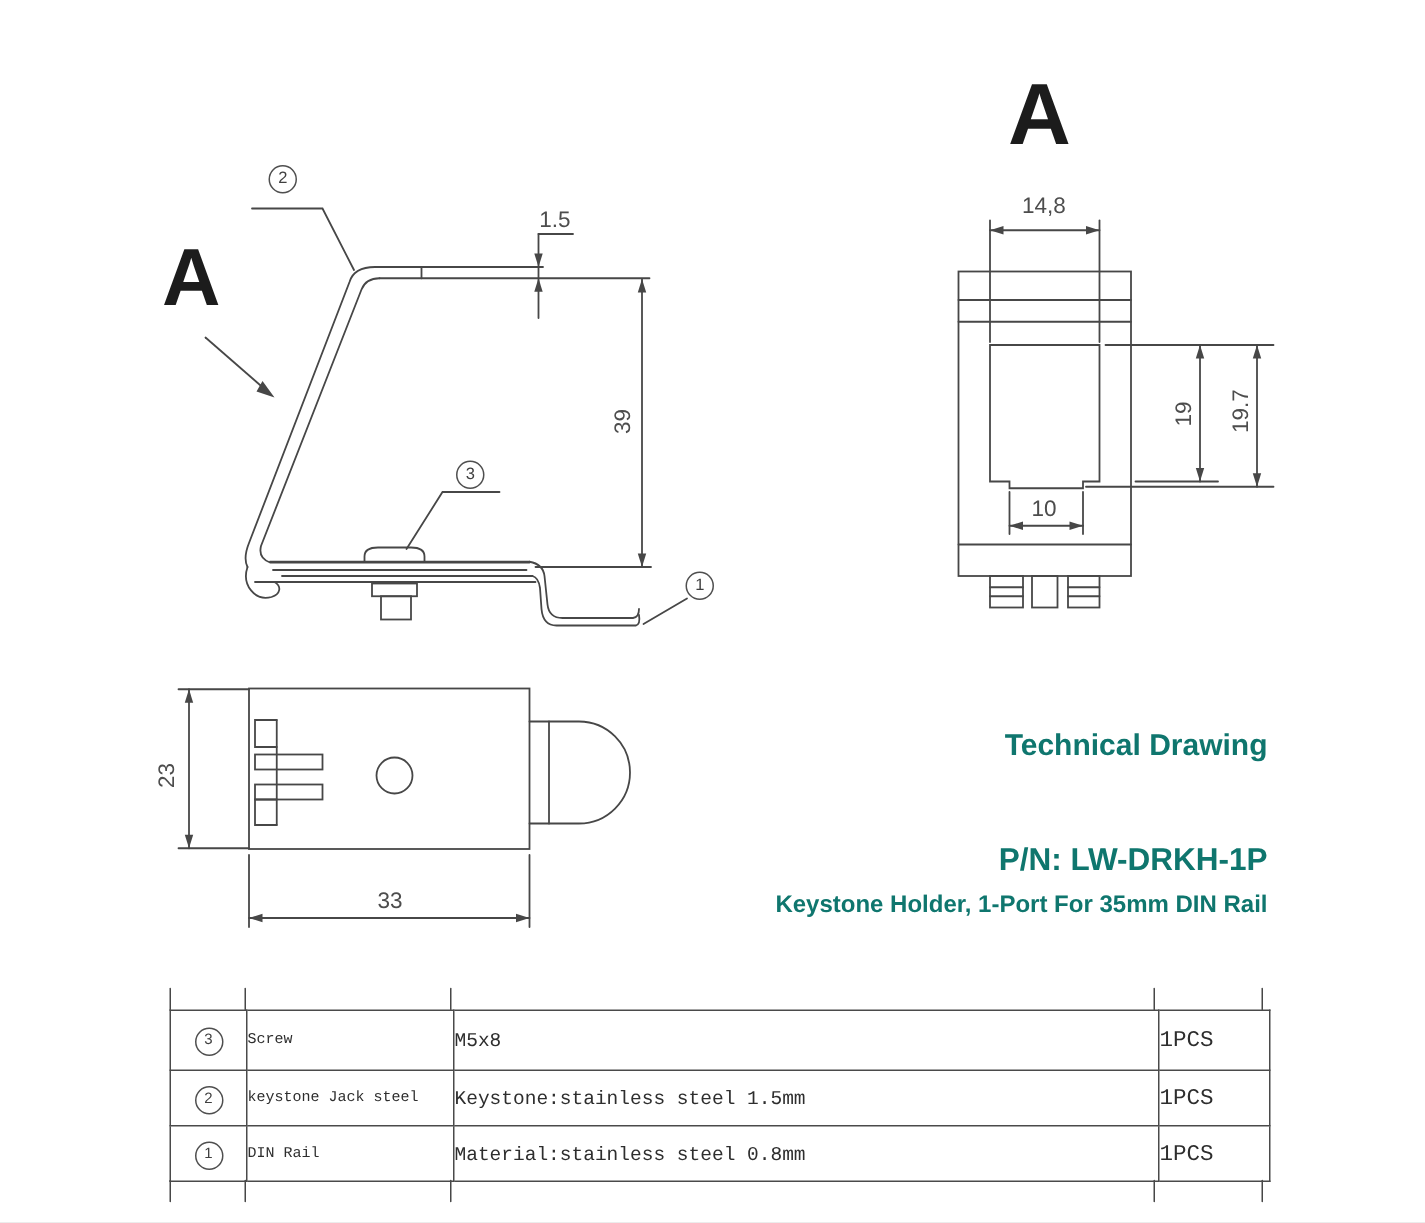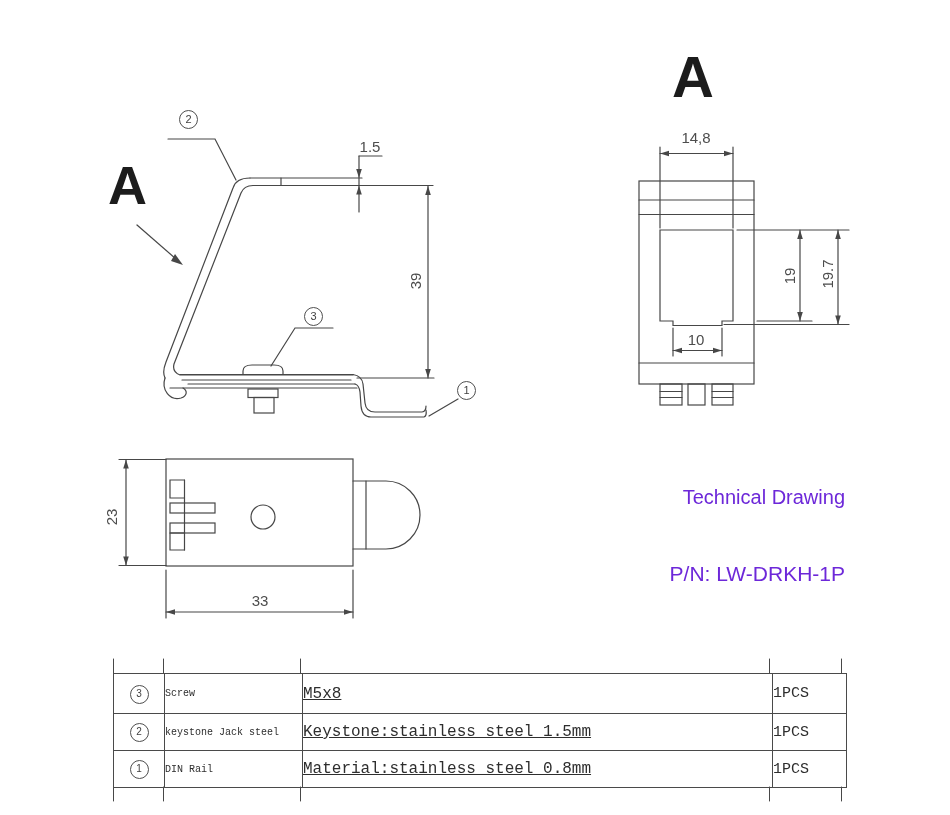--- a/index.html
+++ b/index.html
@@ -27,37 +27,37 @@
   .dim.rot{transform:rotate(-90deg);}
   .callout{
     position:absolute;width:19px;height:19px;
     border:1px solid #4f4f4f;border-radius:50%;
     box-sizing:border-box;
     font-size:11px;color:#3f3f3f;line-height:17px;text-align:center;
     background:transparent;
   }
   .title-line{
     position:absolute;right:105px;
-    color:#6d28d9;font-weight:400;white-space:nowrap;
+    color:#0f766e;font-weight:700;white-space:nowrap;
   }
   #title-main{top:486px;font-size:20px;}
   #title-pn{top:562px;font-size:21px;}
   #title-desc{top:595px;font-size:16px;}
   table.bom{
     position:absolute;left:113px;top:673px;
     width:729px;border-collapse:collapse;table-layout:fixed;
     font-family:"Liberation Mono", monospace;color:#2e2e2e;
   }
   table.bom td{
     border:1px solid #4a4a4a;
     padding:0;vertical-align:middle;overflow:hidden;
   }
   td.c-item{width:50px;text-align:center;}
   td.c-name{width:137px;font-size:10px;padding-left:8px;line-height:17px;}
-  td.c-spec{width:469px;font-size:16px;padding-left:38px;text-decoration:underline;}
+  td.c-spec{width:469px;font-size:13px;padding-left:38px;}
   td.c-qty{width:73px;font-size:15px;text-align:left;}
   tr.r1{height:40px;}
   tr.r2{height:37px;}
   tr.r3{height:37px;}
   .tbl-callout{
     display:inline-block;width:17px;height:17px;
     border:1px solid #4f4f4f;border-radius:50%;
     font-size:10px;line-height:15px;text-align:center;color:#3f3f3f;
     font-family:"Liberation Sans", sans-serif;
   }
@@ -225,20 +225,21 @@
   <span class="dim" style="left:675px;top:128px;width:42px;">14,8</span>
   <span class="dim rot" style="left:770px;top:266px;width:40px;">19</span>
   <span class="dim rot" style="left:808px;top:264px;width:40px;">19.7</span>
   <span class="dim" style="left:676px;top:330px;width:40px;">10</span>
 
   <span class="dim rot" style="left:92px;top:507px;width:40px;">23</span>
   <span class="dim" style="left:240px;top:591px;width:40px;">33</span>
 
   <div class="title-line" id="title-main">Technical Drawing</div>
   <div class="title-line" id="title-pn">P/N: LW-DRKH-1P</div>
+  <div class="title-line" id="title-desc">Keystone Holder, 1-Port For 35mm DIN Rail</div>
 
   <table class="bom">
     <tbody>
         <tr class="r1">
       <td class="c-item"><span class="tbl-callout">3</span></td>
       <td class="c-name">Screw</td>
       <td class="c-spec">M5x8</td>
       <td class="c-qty">1PCS</td>
     </tr>
     <tr class="r2">

